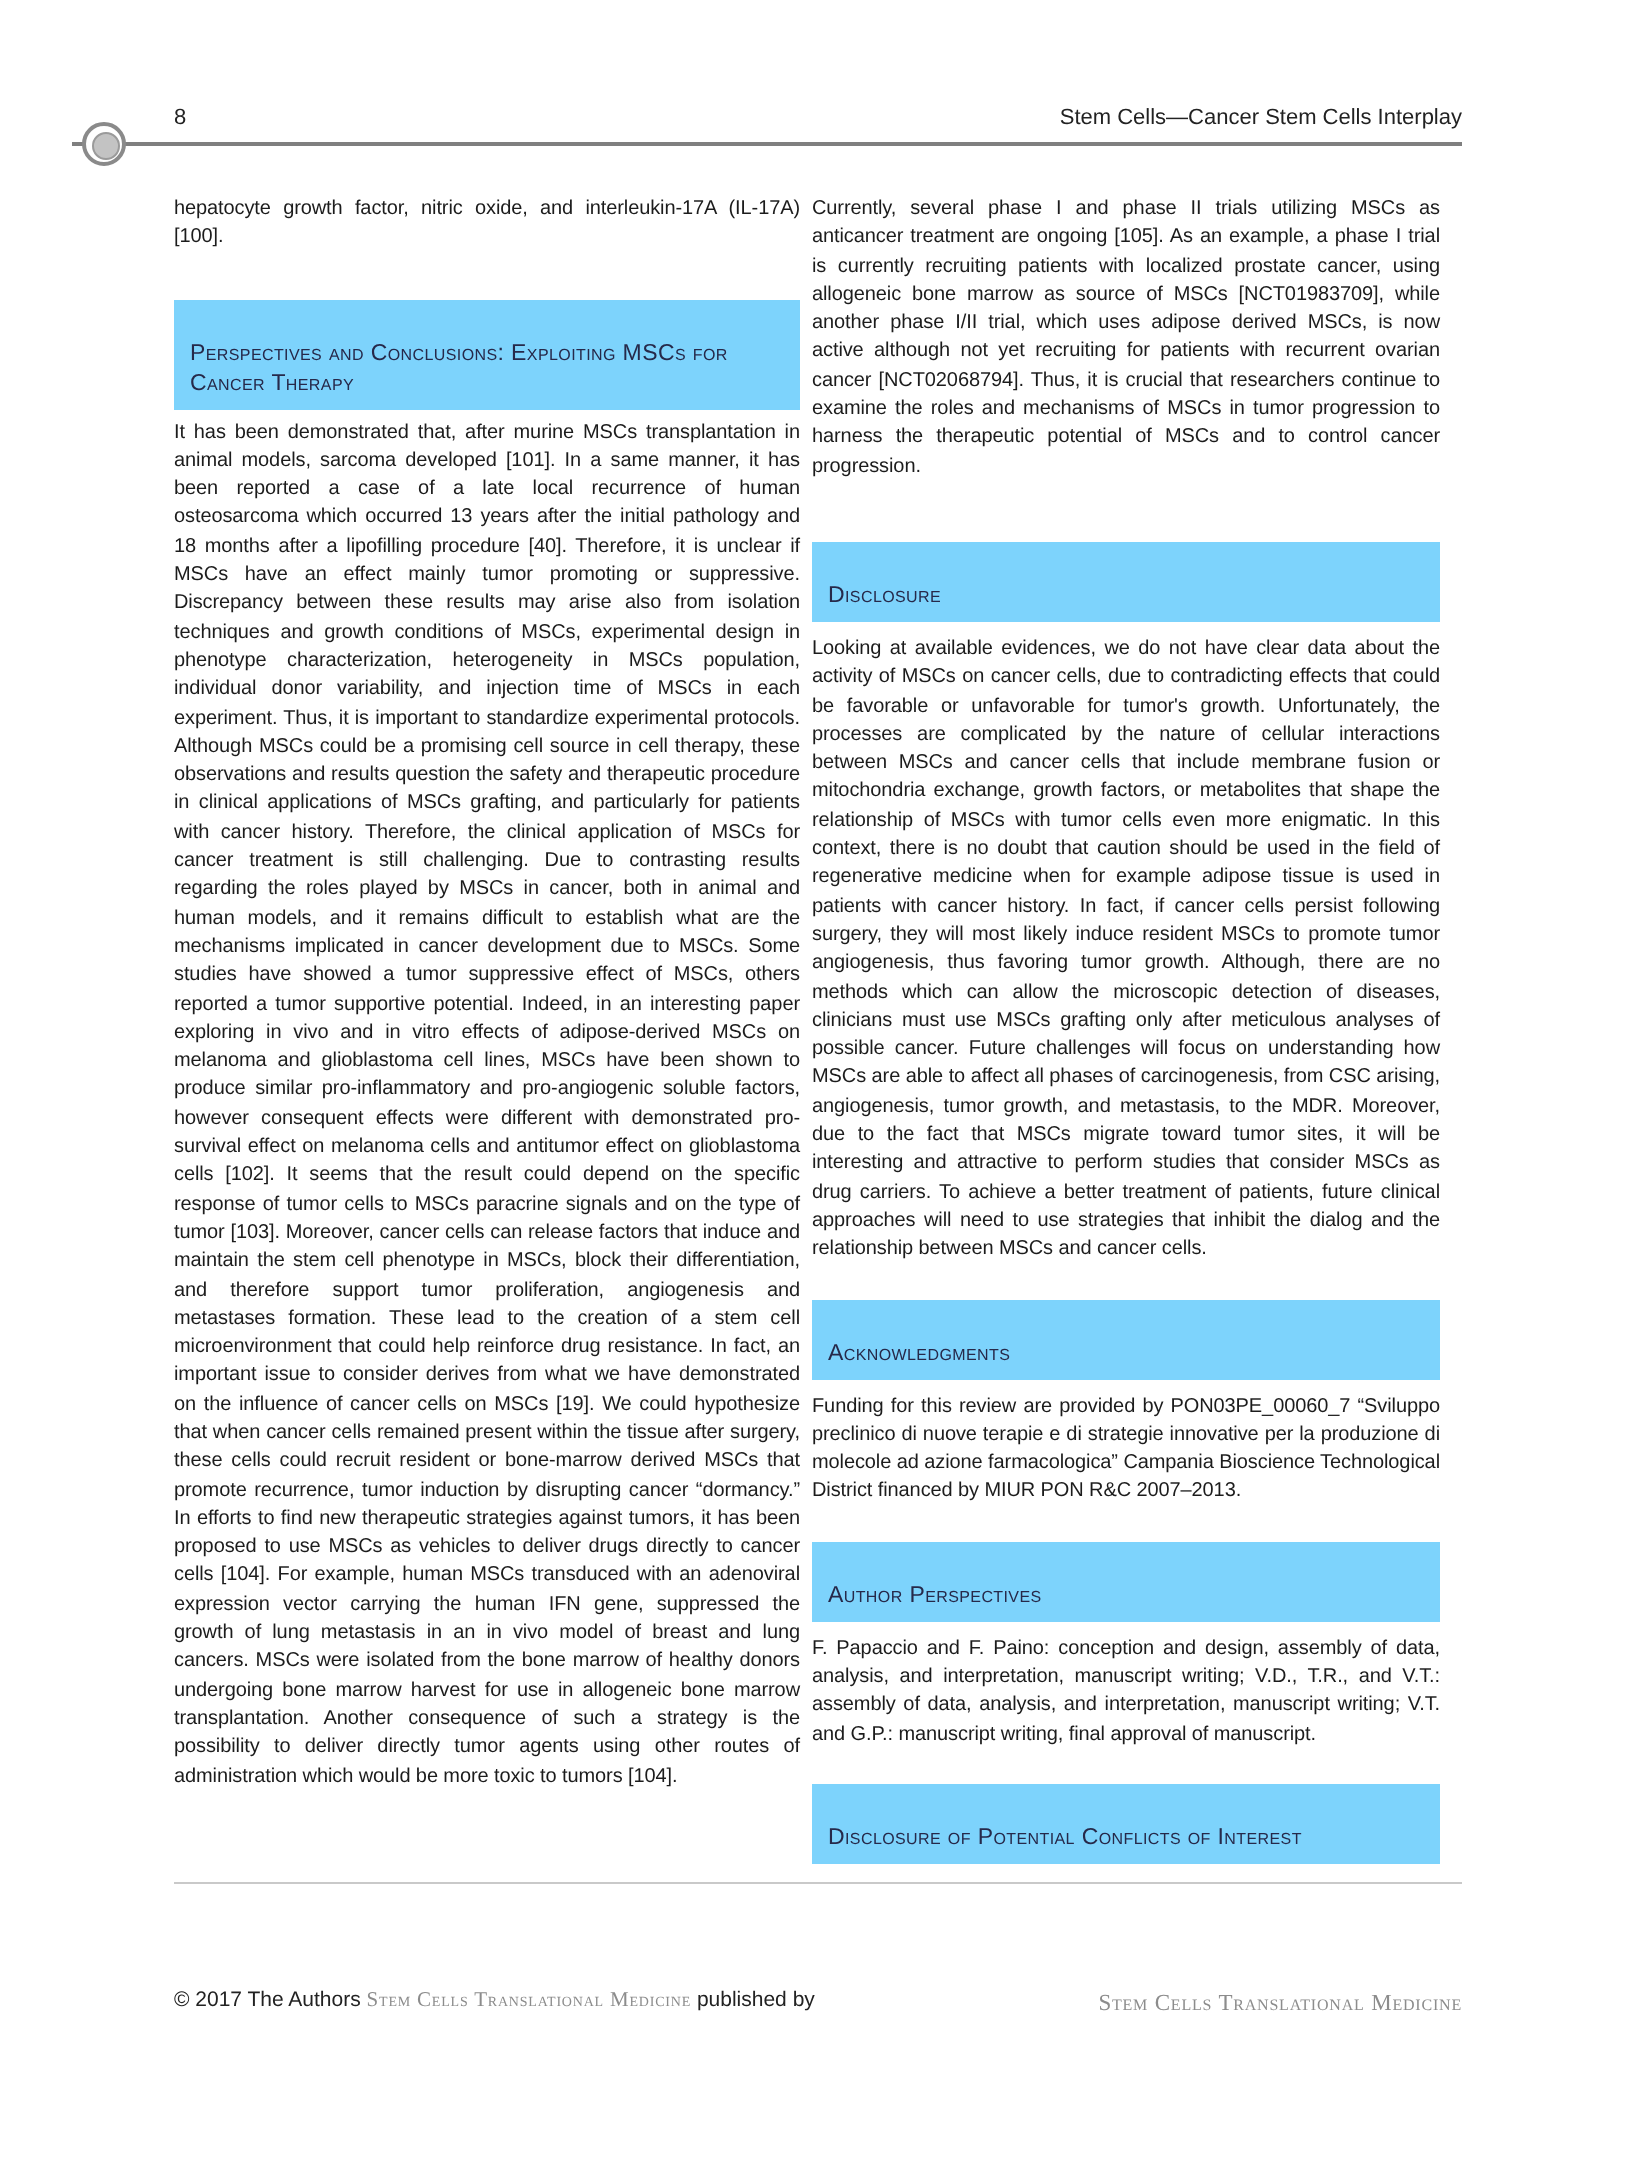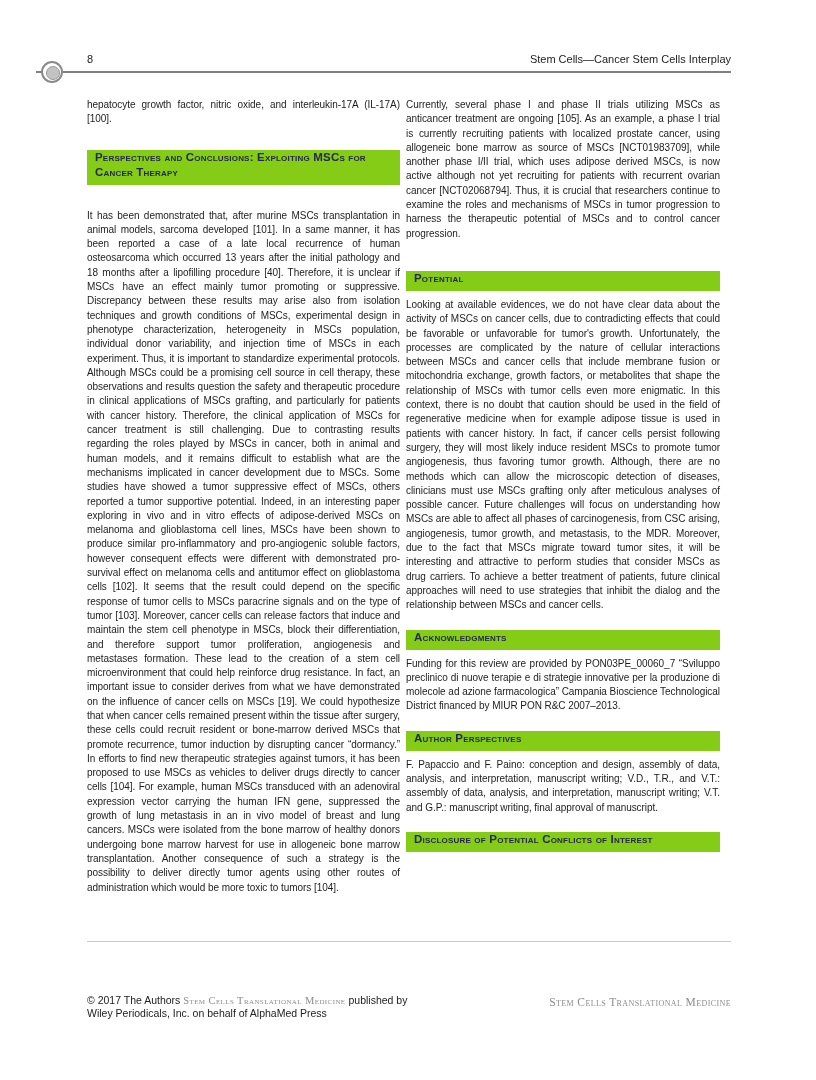--- a/index.html
+++ b/index.html
@@ -45,33 +45,33 @@
   .col-right{left:406px;width:314px;}
   .body-text{
     margin:0;
     font-size:10px;
     line-height:14.3px;
     letter-spacing:-0.05px;
     text-align:justify;
     color:#1c1c1c;
   }
   .section-heading{
-    background:#84cc16;
+    background:#7dd3fc;
     color:#26294a;
     font-variant:small-caps;
-    font-weight:700;
+    font-weight:400;
     font-size:11.5px;
     line-height:15px;
     letter-spacing:0.2px;
-    padding:0 8px 5px 8px;
+    padding:20px 8px 5px 8px;
     box-sizing:border-box;
   }
   
   .lc-heading{margin-top:23px;}
-  .lc-body{margin-top:24px;}
+  .lc-body{margin-top:5px;}
   .rc-conclusion-h{margin-top:30px;}
   .rc-after-h{margin-top:7px;}
   .rc-gap-h{margin-top:17px;}
   
   .footer-rule{
     position:absolute;left:87px;top:941px;width:644px;height:1px;
     background:#c9c9c9;
   }
   .footer-left{
     position:absolute;left:87px;top:994px;width:440px;
@@ -104,29 +104,28 @@
   <div class="running-title">Stem Cells—Cancer Stem Cells Interplay</div>
 
   <div class="col col-left">
     <p class="body-text">hepatocyte growth factor, nitric oxide, and interleukin-17A (IL-17A) [100].</p>
     <div class="section-heading lc-heading">Perspectives and Conclusions: Exploiting MSCs for Cancer Therapy</div>
     <p class="body-text lc-body">It has been demonstrated that, after murine MSCs transplantation in animal models, sarcoma developed [101]. In a same manner, it has been reported a case of a late local recurrence of human osteosarcoma which occurred 13 years after the initial pathology and 18 months after a lipofilling procedure [40]. Therefore, it is unclear if MSCs have an effect mainly tumor promoting or suppressive. Discrepancy between these results may arise also from isolation techniques and growth conditions of MSCs, experimental design in phenotype characterization, heterogeneity in MSCs population, individual donor variability, and injection time of MSCs in each experiment. Thus, it is important to standardize experimental protocols. Although MSCs could be a promising cell source in cell therapy, these observations and results question the safety and therapeutic procedure in clinical applications of MSCs grafting, and particularly for patients with cancer history. Therefore, the clinical application of MSCs for cancer treatment is still challenging. Due to contrasting results regarding the roles played by MSCs in cancer, both in animal and human models, and it remains difficult to establish what are the mechanisms implicated in cancer development due to MSCs. Some studies have showed a tumor suppressive effect of MSCs, others reported a tumor supportive potential. Indeed, in an interesting paper exploring in vivo and in vitro effects of adipose-derived MSCs on melanoma and glioblastoma cell lines, MSCs have been shown to produce similar pro-inflammatory and pro-angiogenic soluble factors, however consequent effects were different with demonstrated pro-survival effect on melanoma cells and antitumor effect on glioblastoma cells [102]. It seems that the result could depend on the specific response of tumor cells to MSCs paracrine signals and on the type of tumor [103]. Moreover, cancer cells can release factors that induce and maintain the stem cell phenotype in MSCs, block their differentiation, and therefore support tumor proliferation, angiogenesis and metastases formation. These lead to the creation of a stem cell microenvironment that could help reinforce drug resistance. In fact, an important issue to consider derives from what we have demonstrated on the influence of cancer cells on MSCs [19]. We could hypothesize that when cancer cells remained present within the tissue after surgery, these cells could recruit resident or bone-marrow derived MSCs that promote recurrence, tumor induction by disrupting cancer “dormancy.” In efforts to find new therapeutic strategies against tumors, it has been proposed to use MSCs as vehicles to deliver drugs directly to cancer cells [104]. For example, human MSCs transduced with an adenoviral expression vector carrying the human IFN gene, suppressed the growth of lung metastasis in an in vivo model of breast and lung cancers. MSCs were isolated from the bone marrow of healthy donors undergoing bone marrow harvest for use in allogeneic bone marrow transplantation. Another consequence of such a strategy is the possibility to deliver directly tumor agents using other routes of administration which would be more toxic to tumors [104].</p>
   </div>
 
   <div class="col col-right">
     <p class="body-text">Currently, several phase I and phase II trials utilizing MSCs as anticancer treatment are ongoing [105]. As an example, a phase I trial is currently recruiting patients with localized prostate cancer, using allogeneic bone marrow as source of MSCs [NCT01983709], while another phase I/II trial, which uses adipose derived MSCs, is now active although not yet recruiting for patients with recurrent ovarian cancer [NCT02068794]. Thus, it is crucial that researchers continue to examine the roles and mechanisms of MSCs in tumor progression to harness the therapeutic potential of MSCs and to control cancer progression.</p>
-    <div class="section-heading rc-conclusion-h">Potential</div>
+    <div class="section-heading rc-conclusion-h">Disclosure</div>
     <p class="body-text rc-after-h">Looking at available evidences, we do not have clear data about the activity of MSCs on cancer cells, due to contradicting effects that could be favorable or unfavorable for tumor's growth. Unfortunately, the processes are complicated by the nature of cellular interactions between MSCs and cancer cells that include membrane fusion or mitochondria exchange, growth factors, or metabolites that shape the relationship of MSCs with tumor cells even more enigmatic. In this context, there is no doubt that caution should be used in the field of regenerative medicine when for example adipose tissue is used in patients with cancer history. In fact, if cancer cells persist following surgery, they will most likely induce resident MSCs to promote tumor angiogenesis, thus favoring tumor growth. Although, there are no methods which can allow the microscopic detection of diseases, clinicians must use MSCs grafting only after meticulous analyses of possible cancer. Future challenges will focus on understanding how MSCs are able to affect all phases of carcinogenesis, from CSC arising, angiogenesis, tumor growth, and metastasis, to the MDR. Moreover, due to the fact that MSCs migrate toward tumor sites, it will be interesting and attractive to perform studies that consider MSCs as drug carriers. To achieve a better treatment of patients, future clinical approaches will need to use strategies that inhibit the dialog and the relationship between MSCs and cancer cells.</p>
     <div class="section-heading rc-gap-h">Acknowledgments</div>
     <p class="body-text rc-after-h">Funding for this review are provided by PON03PE_00060_7 “Sviluppo preclinico di nuove terapie e di strategie innovative per la produzione di molecole ad azione farmacologica” Campania Bioscience Technological District financed by MIUR PON R&amp;C 2007–2013.</p>
     <div class="section-heading rc-gap-h">Author Perspectives</div>
     <p class="body-text rc-after-h">F. Papaccio and F. Paino: conception and design, assembly of data, analysis, and interpretation, manuscript writing; V.D., T.R., and V.T.: assembly of data, analysis, and interpretation, manuscript writing; V.T. and G.P.: manuscript writing, final approval of manuscript.</p>
     <div class="section-heading rc-gap-h">Disclosure of Potential Conflicts of Interest</div>
   </div>
 
   <div class="footer-rule"></div>
   <div class="footer-left">
     <div><span>© 2017 The Authors </span><span class="journal-name">Stem Cells Translational Medicine</span><span> published by</span></div>
-    <div>Wiley Periodicals, Inc. on behalf of AlphaMed Press</div>
   </div>
   <div class="footer-right">Stem Cells Translational Medicine</div>
 
 </div>
 
 </body></html>

